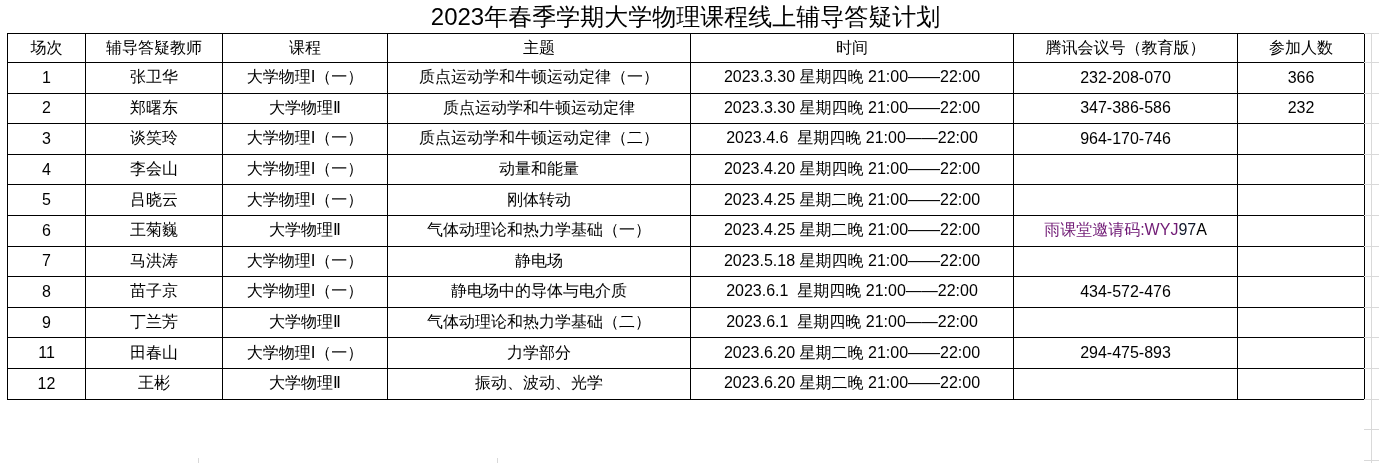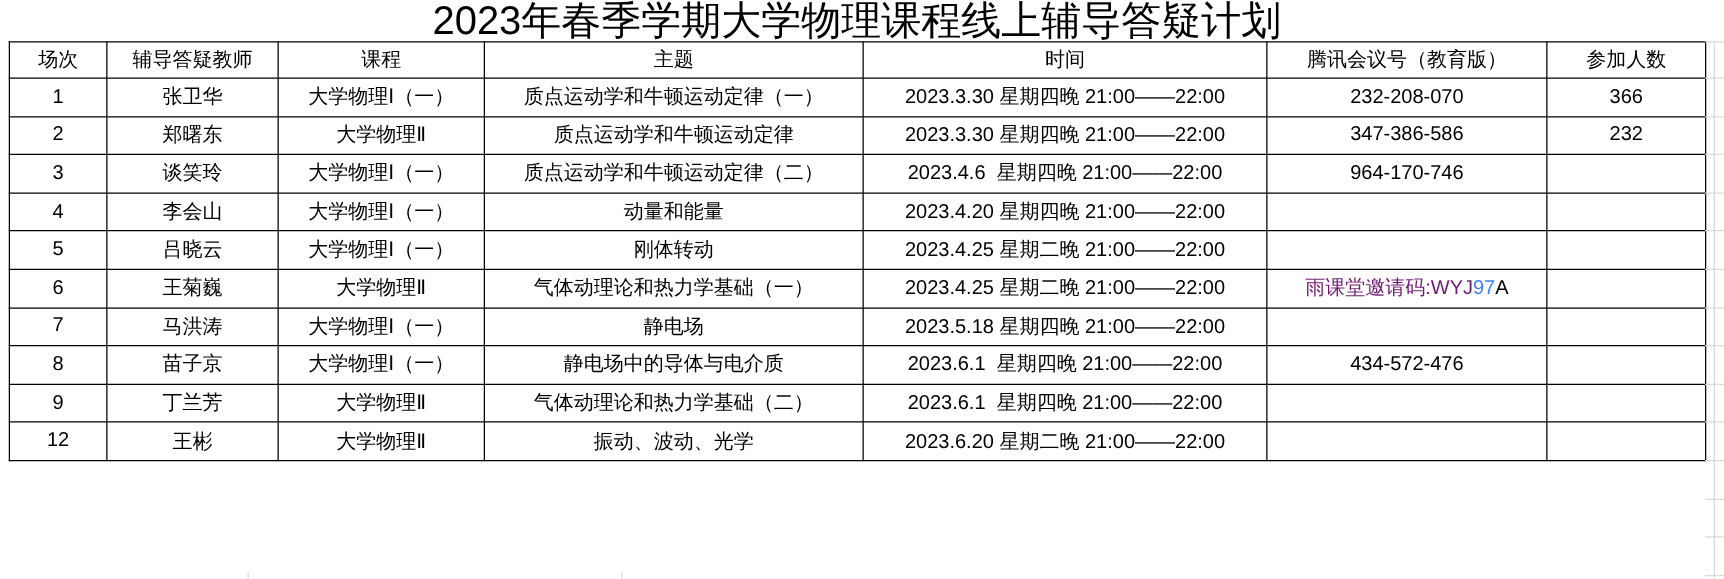--- a/index.html
+++ b/index.html
@@ -10,21 +10,21 @@
     color: #000000;
     position: relative;
     overflow: hidden;
   }
   .page-title {
     margin-left: 7px;
     width: 1357px;
     height: 33px;
     line-height: 33px;
     text-align: center;
-    font-size: 32px;
+    font-size: 24px;
     white-space: nowrap;
   }
   table.schedule {
     margin-left: 7px;
     width: 1357px;
     border-collapse: collapse;
     table-layout: fixed;
   }
   table.schedule th, table.schedule td {
     border: 1px solid #000000;
@@ -121,21 +121,21 @@
         <td class="align-left">2023.4.25 星期二晚 21:00——22:00</td>
         <td></td>
         <td></td>
       </tr>
       <tr>
         <td>6</td>
         <td>王菊巍</td>
         <td class="align-left">大学物理Ⅱ</td>
         <td>气体动理论和热力学基础（一）</td>
         <td class="align-left">2023.4.25 星期二晚 21:00——22:00</td>
-        <td><span style="color: #701a75;">雨课堂邀请码:WYJ</span><span style="color: #3b82f6;">97</span><span style="color: rgb(0, 0, 0);">A</span></td>
+        <td><span style="color: #701a75;">雨课堂邀请码:WYJ</span><span style="color: #0f172a;">97</span><span style="color: rgb(0, 0, 0);">A</span></td>
         <td></td>
       </tr>
       <tr>
         <td>7</td>
         <td>马洪涛</td>
         <td class="align-left">大学物理Ⅰ（一）</td>
         <td>静电场</td>
         <td class="align-left">2023.5.18 星期四晚 21:00——22:00</td>
         <td></td>
         <td></td>
@@ -149,20 +149,29 @@
         <td>434-572-476</td>
         <td></td>
       </tr>
       <tr>
         <td>9</td>
         <td>丁兰芳</td>
         <td class="align-left">大学物理Ⅱ</td>
         <td>气体动理论和热力学基础（二）</td>
         <td class="align-left">2023.6.1  星期四晚 21:00——22:00</td>
         <td></td>
+        <td></td>
+      </tr>
+      <tr>
+        <td>11</td>
+        <td>田春山</td>
+        <td class="align-left">大学物理Ⅰ（一）</td>
+        <td>力学部分</td>
+        <td class="align-left">2023.6.20 星期二晚 21:00——22:00</td>
+        <td>294-475-893</td>
         <td></td>
       </tr>
       <tr>
         <td>12</td>
         <td>王彬</td>
         <td class="align-left">大学物理Ⅱ</td>
         <td>振动、波动、光学</td>
         <td class="align-left">2023.6.20 星期二晚 21:00——22:00</td>
         <td></td>
         <td></td>

